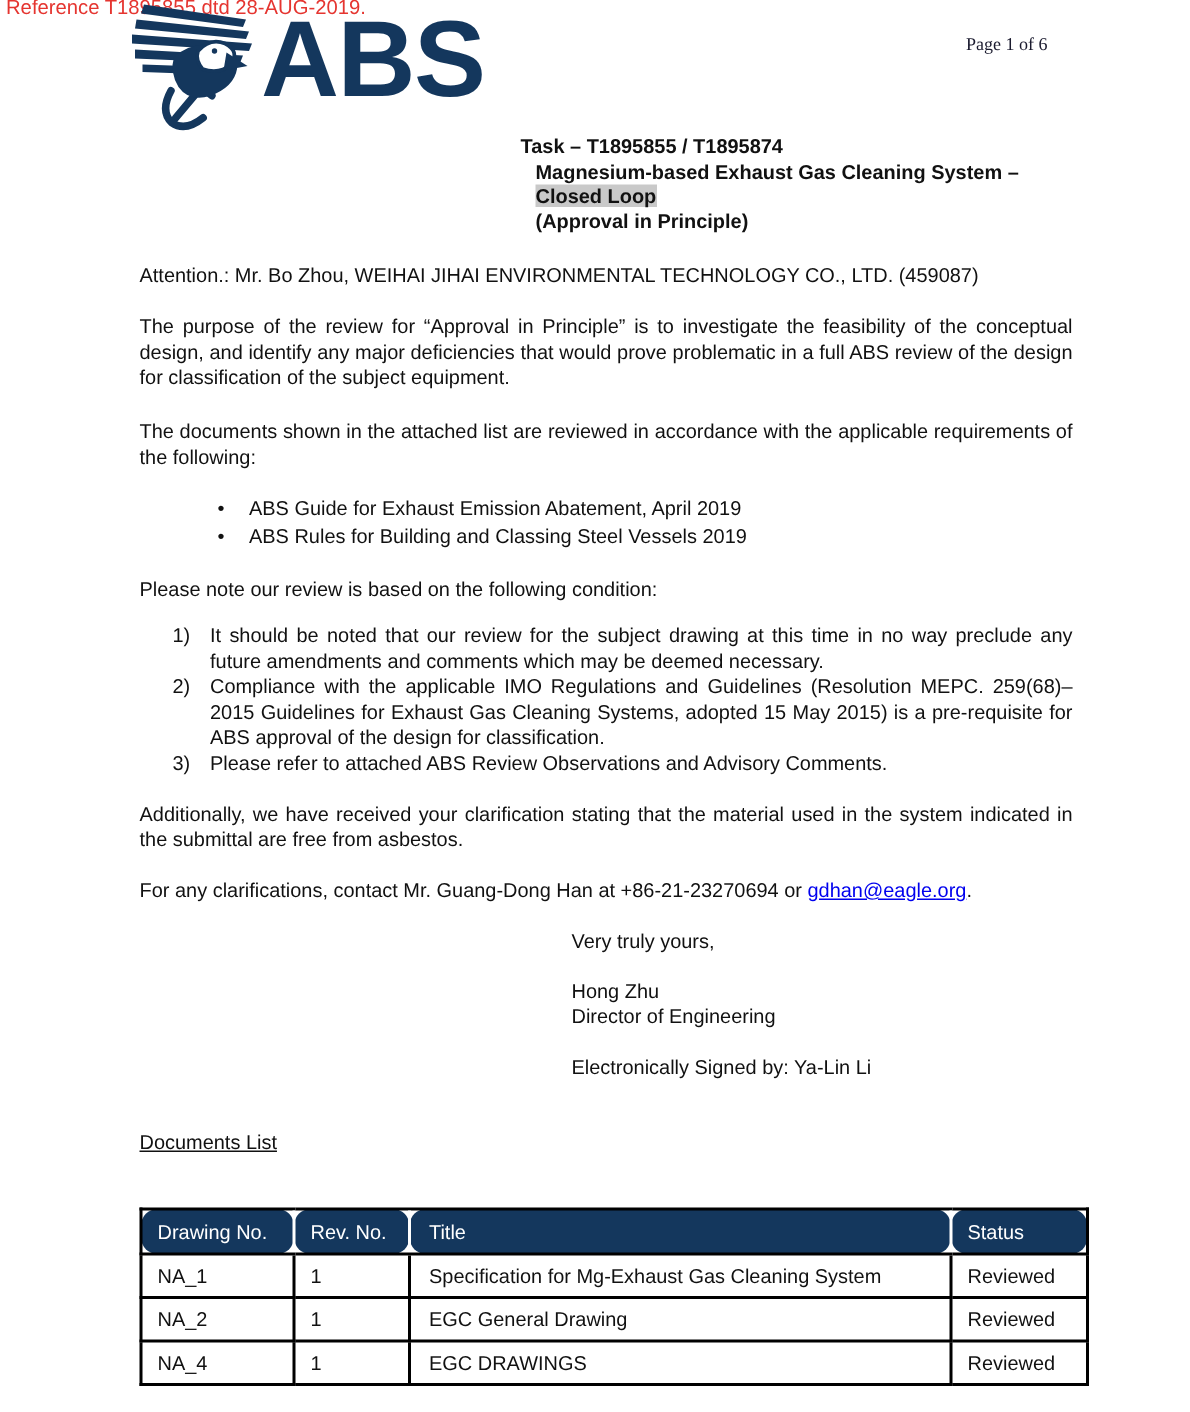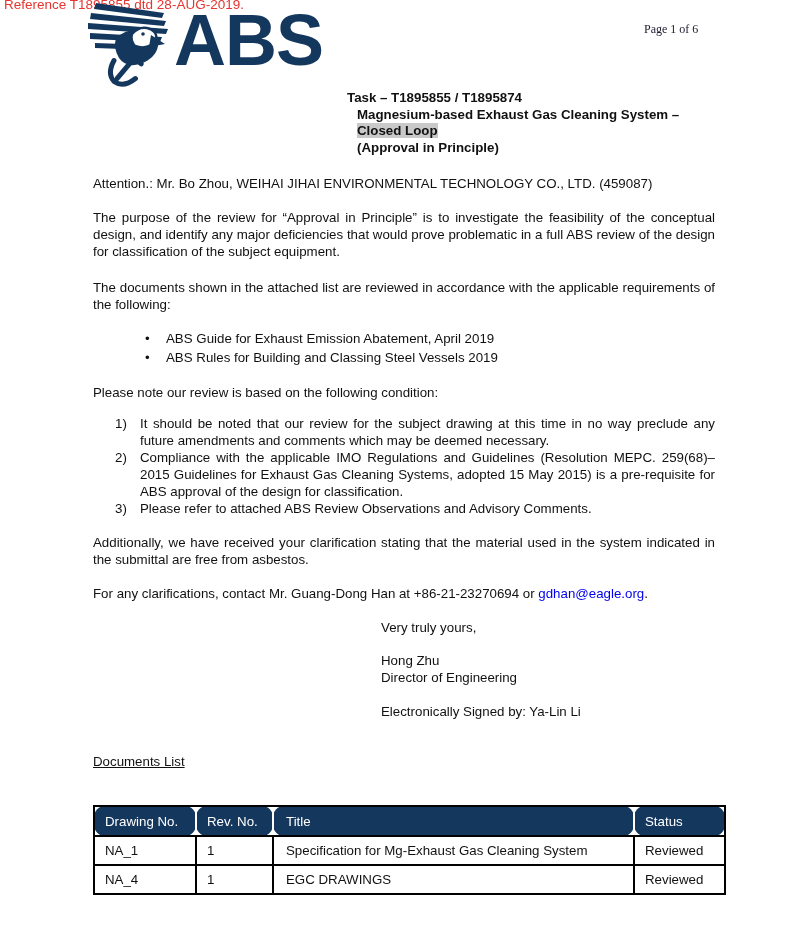--- a/index.html
+++ b/index.html
@@ -29,21 +29,21 @@
   .para { position:absolute; left:93px; width:622px; }
   .just { text-align:justify; }
   .bullets { position:absolute; left:93px; width:622px; line-height:18.5px; }
   .b-item { display:flex; }
   .b-item .dot { flex:none; width:21px; margin-left:52px; }
   .conds { position:absolute; left:93px; width:622px; }
   .c-item { display:flex; }
   .c-item .cnum { flex:none; width:25px; margin-left:22px; }
   .c-item .ctext { width:575px; text-align:justify; }
   .sig { position:absolute; left:381px; }
-  .mail { color:var(--link,#0000ee); cursor:pointer;text-align:right; }
+  .mail { color:var(--link,#0000ee); text-decoration:underline; cursor:pointer;text-align:right; }
   .doc-heading { position:absolute; left:93px; top:753px; text-decoration:underline;text-align:right; }
   table.docs {
     position:absolute; left:93px; top:805px; width:631px;
     border-collapse:collapse; table-layout:fixed;
     font-size:13.3px; color:#111;
   }
   table.docs thead th {
     background:var(--navy,#14375d); color:#fff; font-weight:normal;
     text-align:left; height:28px; padding:0 0 0 10px;
     border-top:2px solid #000; border-bottom:2px solid #000;
@@ -159,20 +159,26 @@
       </tr>
     </thead>
     <tbody>
       <tr>
         <td>NA_1</td>
         <td>1</td>
         <td class="c-title">Specification for Mg-Exhaust Gas Cleaning System</td>
         <td>Reviewed</td>
       </tr>
       <tr>
+        <td>NA_2</td>
+        <td>1</td>
+        <td class="c-title">EGC General Drawing</td>
+        <td>Reviewed</td>
+      </tr>
+      <tr>
         <td>NA_4</td>
         <td>1</td>
         <td class="c-title">EGC DRAWINGS</td>
         <td>Reviewed</td>
       </tr>
     </tbody>
   </table>
 
 </div>
 

